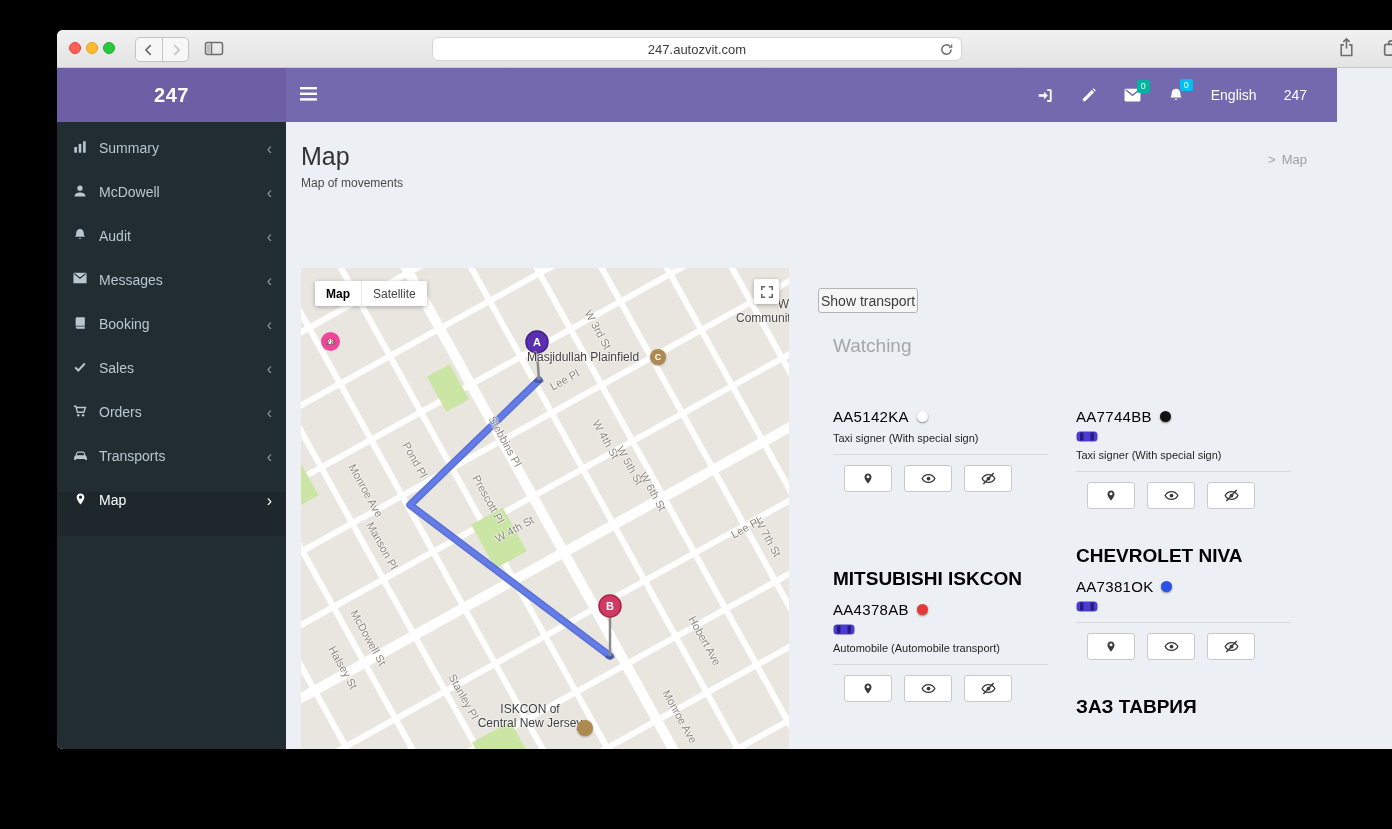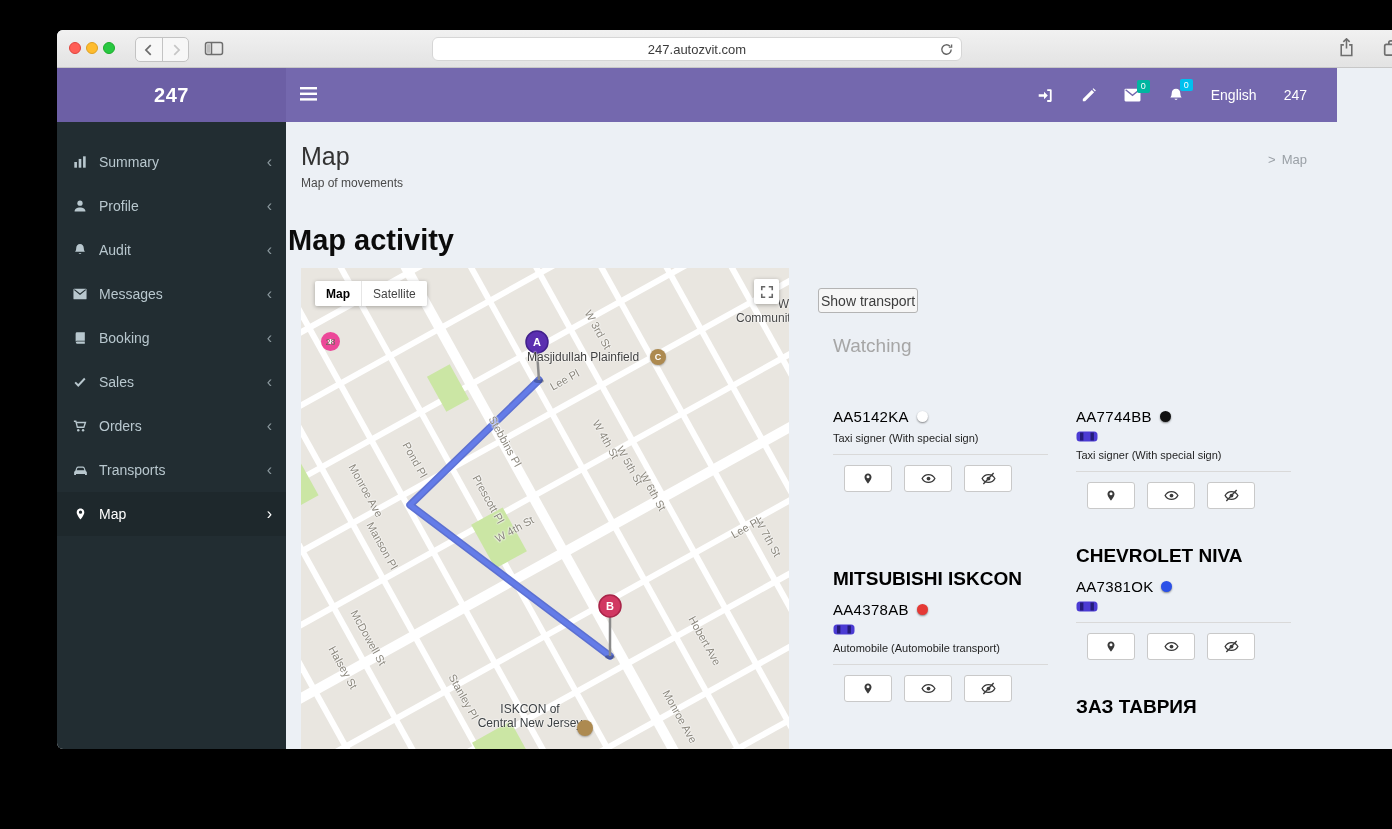--- a/index.html
+++ b/index.html
@@ -33,21 +33,21 @@
   .navbar{position:absolute;left:229px;top:0;width:1051px;height:54px;background:#7468ae;display:flex;align-items:center}
   .hamburger{margin-left:14px;background:none;border:0;display:block}
   .nav-right{margin-left:auto;display:flex;align-items:center;gap:27px;padding-right:30px}
   .nav-iconbtn{position:relative;background:none;border:0;line-height:0}
   .nav-badge{position:absolute;top:-8px;right:-9px;font-size:9px;color:#fff;padding:1px 4px;border-radius:2px;line-height:1.2}
   .nav-text{color:#fff;font-size:14px;background:none;border:0}
 
   
   .sidebar{position:absolute;left:0;top:54px;width:229px;height:627px;background:#222d32}
   .smenu{list-style:none;padding-top:18px}
-  .sitem{display:flex;align-items:center;height:44px;padding:0 14px;color:#b8c7ce;font-size:14px;cursor:pointer}
+  .sitem{display:flex;align-items:flex-start;height:44px;padding:0 14px;color:#b8c7ce;font-size:14px;cursor:pointer}
   .sitem .sicon{width:18px;margin-right:10px;display:flex;justify-content:center;color:inherit}
   .sitem .slabel{flex:1}
   .sitem .chev{font-size:16px;color:#8a979d}
   .sitem.active{background:#1e282c;color:#fff}
   .sitem.active .chev{color:#fff}
 
   
   .content{position:absolute;left:229px;top:54px;width:1051px;height:627px;background:#ecf0f5;overflow:hidden}
   .page-head{position:absolute;left:15px;top:20px}
   .page-title{font-size:25px;font-weight:500;color:#333}
@@ -217,21 +217,21 @@
           <span class="chev">‹</span>
         </li>
 
         <li class="sitem">
           <span class="sicon">
             <svg width="14" height="14" viewBox="0 0 16 16" fill="currentColor">
                 <circle cx="8" cy="4.8" r="3"></circle>
                 <path d="M1.8 14.2c0-3.1 2.8-4.6 6.2-4.6s6.2 1.5 6.2 4.6z"></path>
               </svg>
           </span>
-          <span class="slabel">Profile</span>
+          <span class="slabel">McDowell</span>
           <span class="chev">‹</span>
         </li>
 
         <li class="sitem">
           <span class="sicon">
             <svg width="14" height="14" viewBox="0 0 16 16" fill="currentColor">
                 <path d="M8 1.2c-2.6 0-4.3 1.9-4.3 4.6 0 3.1-1.4 4.3-1.4 4.3h11.4s-1.4-1.2-1.4-4.3C12.3 3.1 10.6 1.2 8 1.2z"></path>
                 <path d="M6.4 11.3a1.7 1.7 0 0 0 3.2 0z"></path>
               </svg>
           </span>
@@ -311,21 +311,20 @@
       <div class="page-head">
         <h1 class="page-title">Map</h1>
         <div class="page-sub">Map of movements</div>
       </div>
 
       <div class="breadcrumb">
         <span>&gt;</span>
         <span>Map</span>
       </div>
 
-      <h2 class="section-title">Map activity</h2>
 
       <div class="map-panel">
         <svg class="map-svg" width="488" height="481" viewBox="0 0 488 481">
           <rect width="488" height="481" fill="#e9e6e0"></rect>
           <g transform="rotate(-29 244 240)" stroke="#ffffff" stroke-width="6">
             <line x1="-160" y1="-260" x2="-160" y2="760"></line>
               <line x1="-103" y1="-260" x2="-103" y2="760"></line>
             <line x1="-46" y1="-260" x2="-46" y2="760"></line>
               <line x1="11" y1="-260" x2="11" y2="760"></line>
             <line x1="68" y1="-260" x2="68" y2="760"></line>

